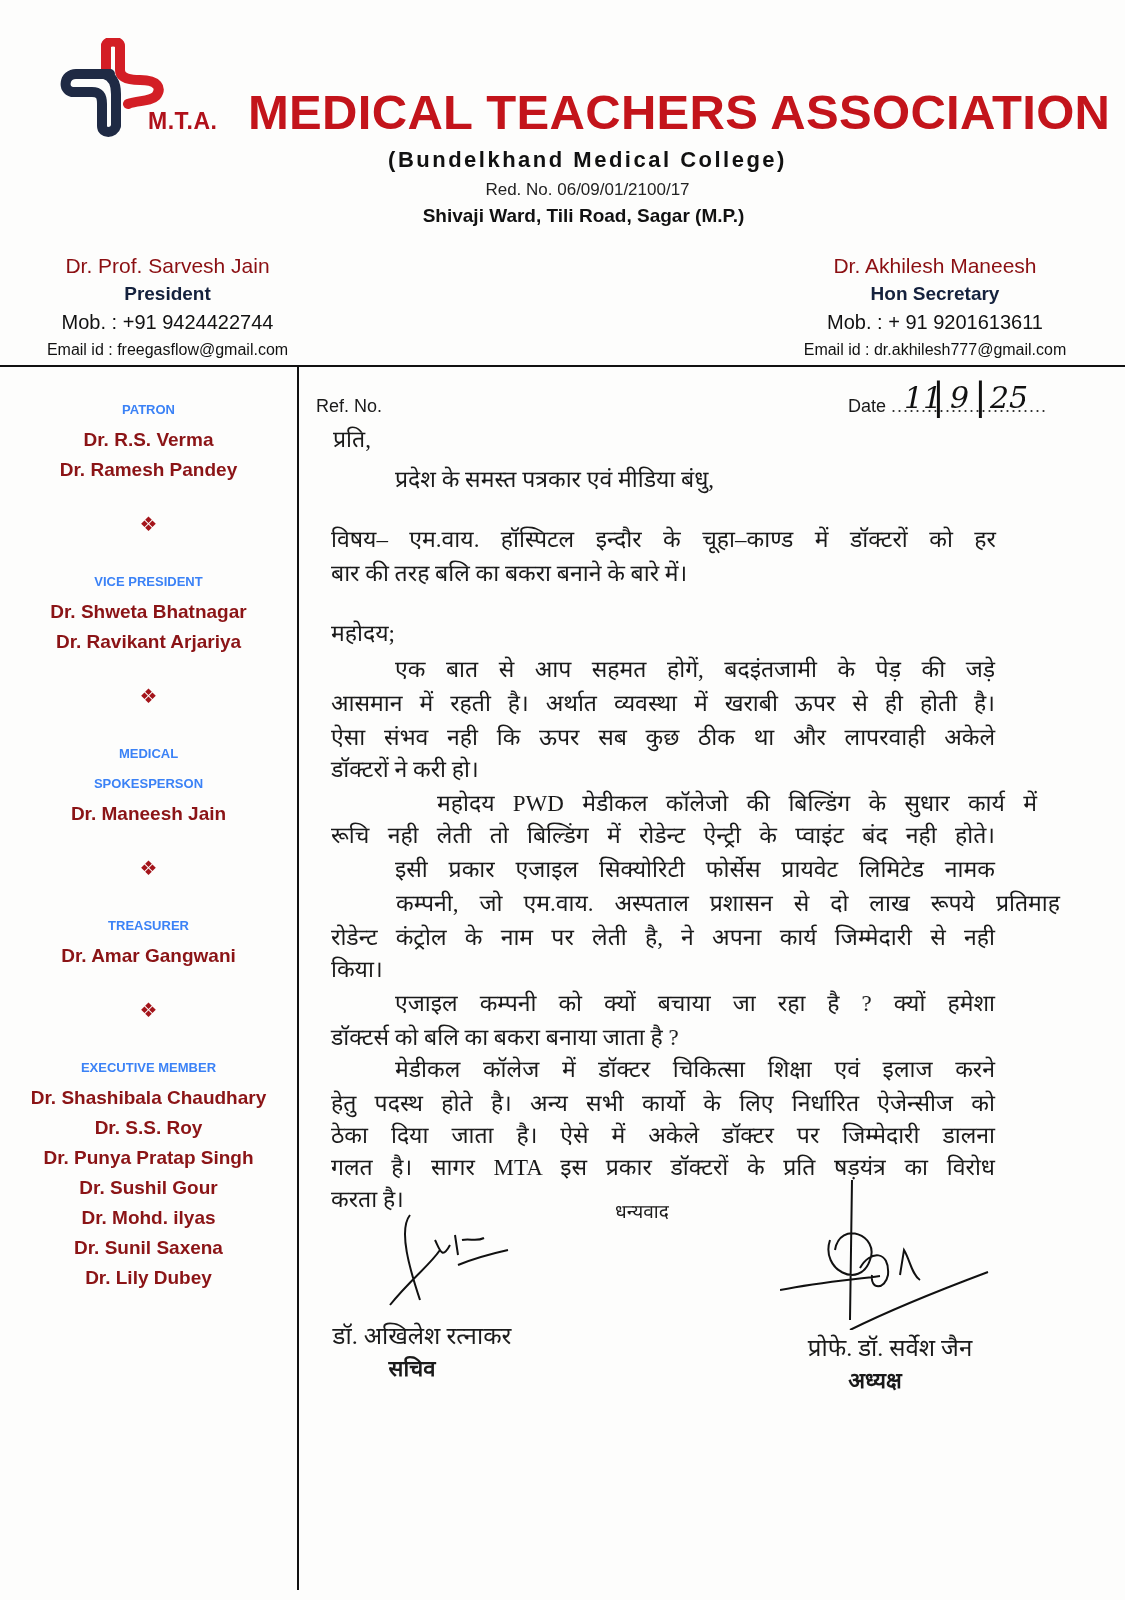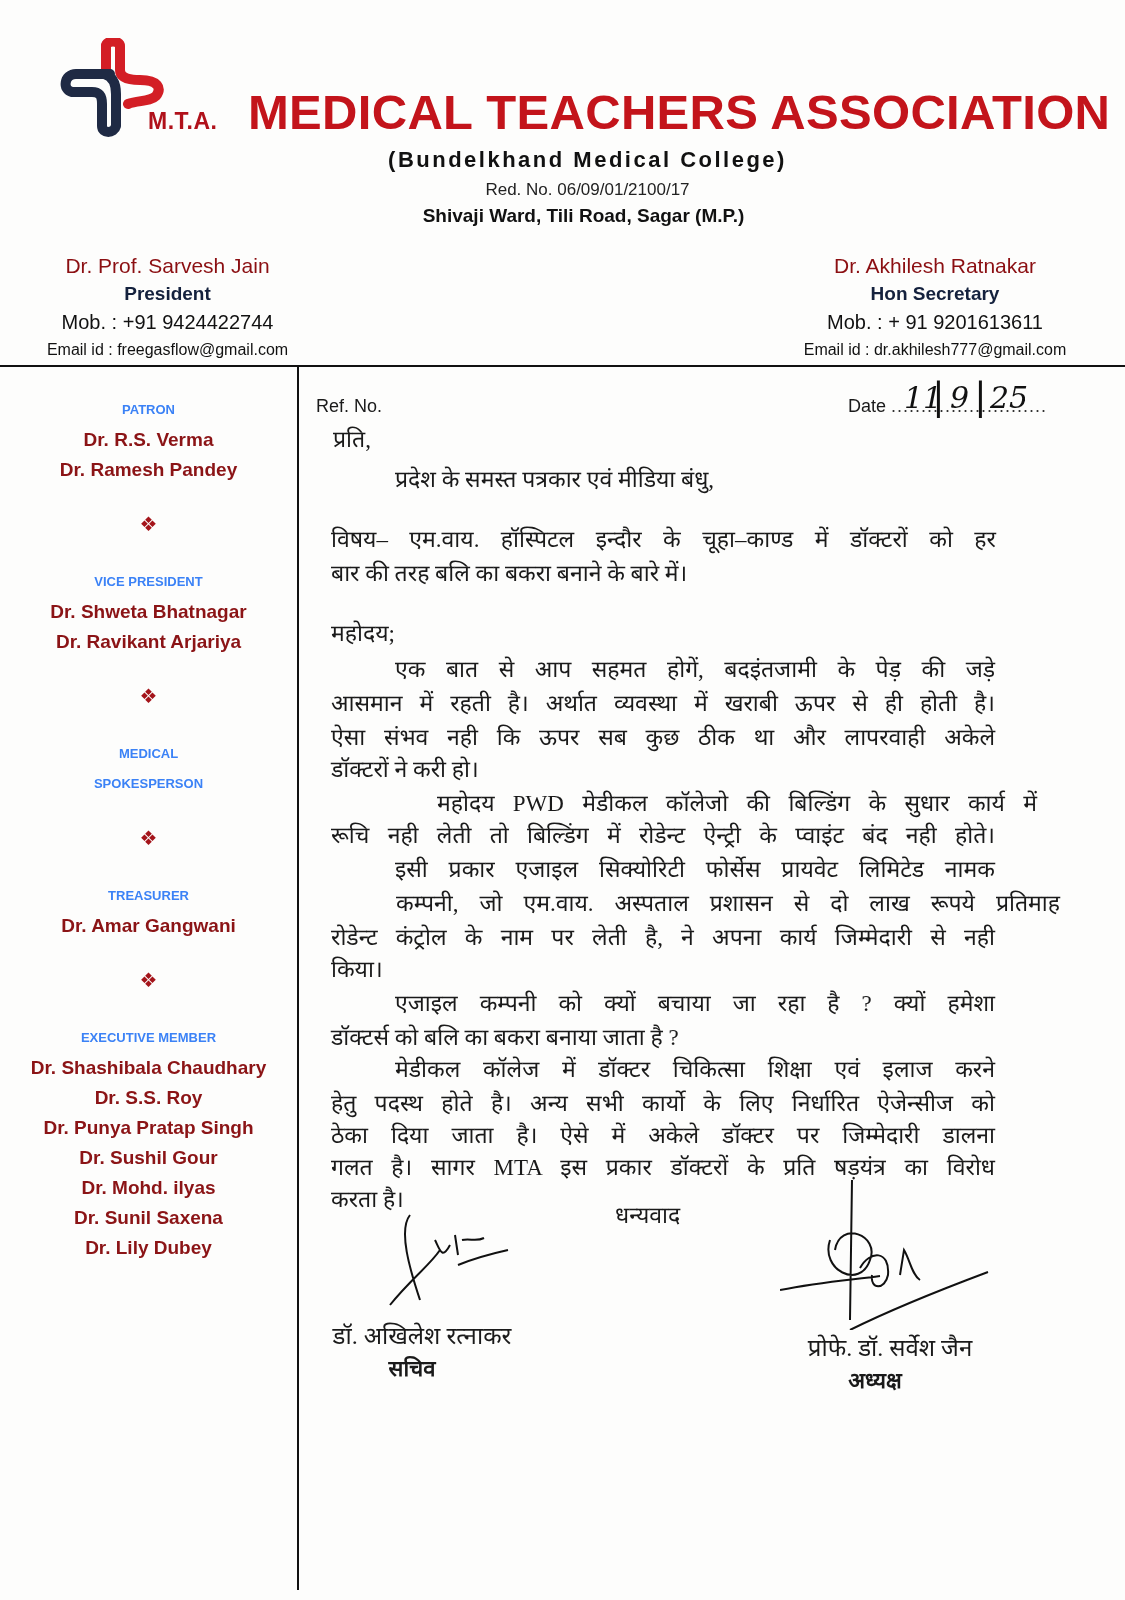--- a/index.html
+++ b/index.html
@@ -28,21 +28,21 @@
   .member { font-size:19px; font-weight:bold; color:#8b1416; line-height:30px; white-space:nowrap; }
   .divider { color:#a4141a; font-size:20px; line-height:30px; margin:24px 0 28px; }
 
   .main { position:absolute; left:315px; top:392px; width:790px; font-family:"Liberation Serif", serif; font-size:23px; color:#1a1a1a; }
   .ref { position:absolute; left:316px; top:396px; font-family:"Liberation Sans", sans-serif; font-size:18px; }
   .date { position:absolute; left:848px; top:396px; font-family:"Liberation Sans", sans-serif; font-size:18px; white-space:nowrap; }
   .date .dots { letter-spacing:1px; color:#333; }
   .date .hand { position:absolute; font-family:"DejaVu Serif", serif; font-size:30px; color:#111; font-style:italic; top:-16px; }
   .line { position:absolute; left:330px; width:665px; white-space:nowrap; }
   .just { text-align:justify; text-align-last:justify; }
-  .thanks { position:absolute; left:615px; top:1198px; font-family:"Liberation Serif", serif; font-size:23px; }
+  .thanks { position:absolute; left:615px; top:1198px; font-family:"Liberation Serif", serif; font-size:19px; }
   .sig-name { position:absolute; font-family:"Liberation Serif", serif; font-size:24px; font-weight:normal; text-align:center; }
   .sig-role { position:absolute; font-family:"Liberation Serif", serif; font-size:22px; font-weight:bold; text-align:center; }
 </style>
 </head>
 <body>
 
 <svg class="logo" viewBox="0 0 130 100">
   <path d="M48 8 C48 2, 62 2, 62 8 L62 32 C62 40, 70 42, 82 42 C100 42, 104 50, 98 58 C92 64, 80 62, 70 66" fill="none" stroke="#d31e25" stroke-width="10" stroke-linecap="round"></path>
   <path d="M48 8 L48 36" fill="none" stroke="#d31e25" stroke-width="10" stroke-linecap="round"></path>
   <path d="M52 36 L18 36 C6 36, 4 52, 14 54 L34 54 C42 54, 44 58, 44 66 L44 88 C44 96, 56 96, 58 88 L58 56 C58 44, 54 38, 46 36" fill="none" stroke="#1f2a44" stroke-width="10" stroke-linecap="round" stroke-linejoin="round"></path>
@@ -53,21 +53,21 @@
 <div class="regno">Red. No. 06/09/01/2100/17</div>
 <div class="address">Shivaji Ward, Tili Road, Sagar (M.P.)</div>
 
 <div class="officer left">
   <div class="name">Dr. Prof. Sarvesh Jain</div>
   <div class="role">President</div>
   <div class="mob">Mob. : +91 9424422744</div>
   <div class="email">Email id : freegasflow@gmail.com</div>
 </div>
 <div class="officer right">
-  <div class="name">Dr. Akhilesh Ratnakar</div>
+  <div class="name">Dr. Akhilesh Maneesh</div>
   <div class="role">Hon Secretary</div>
   <div class="mob">Mob. : + 91 9201613611</div>
   <div class="email">Email id : dr.akhilesh777@gmail.com</div>
 </div>
 
 <div class="hline"></div>
 <div class="vline"></div>
 
 <div class="sidebar">
   <div>
@@ -78,20 +78,21 @@
   <div class="divider">❖</div>
   <div>
     <div class="sec-title">VICE PRESIDENT</div>
     <div class="member">Dr. Shweta Bhatnagar</div>
     <div class="member">Dr. Ravikant Arjariya</div>
   </div>
   <div class="divider">❖</div>
   <div>
     <div class="sec-title">MEDICAL</div>
     <div class="sec-title">SPOKESPERSON</div>
+    <div class="member">Dr. Maneesh Jain</div>
   </div>
   <div class="divider">❖</div>
   <div>
     <div class="sec-title">TREASURER</div>
     <div class="member">Dr. Amar Gangwani</div>
   </div>
   <div class="divider">❖</div>
   <div>
     <div class="sec-title">EXECUTIVE MEMBER</div>
     <div class="member">Dr. Shashibala Chaudhary</div>

